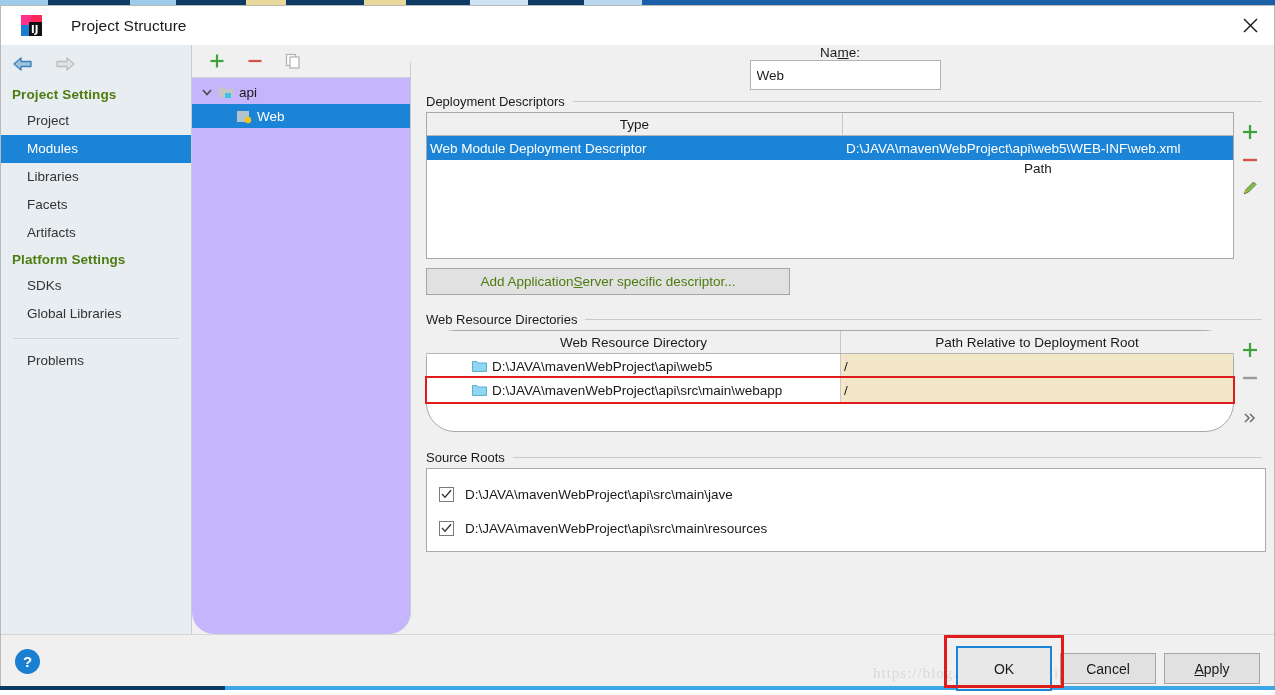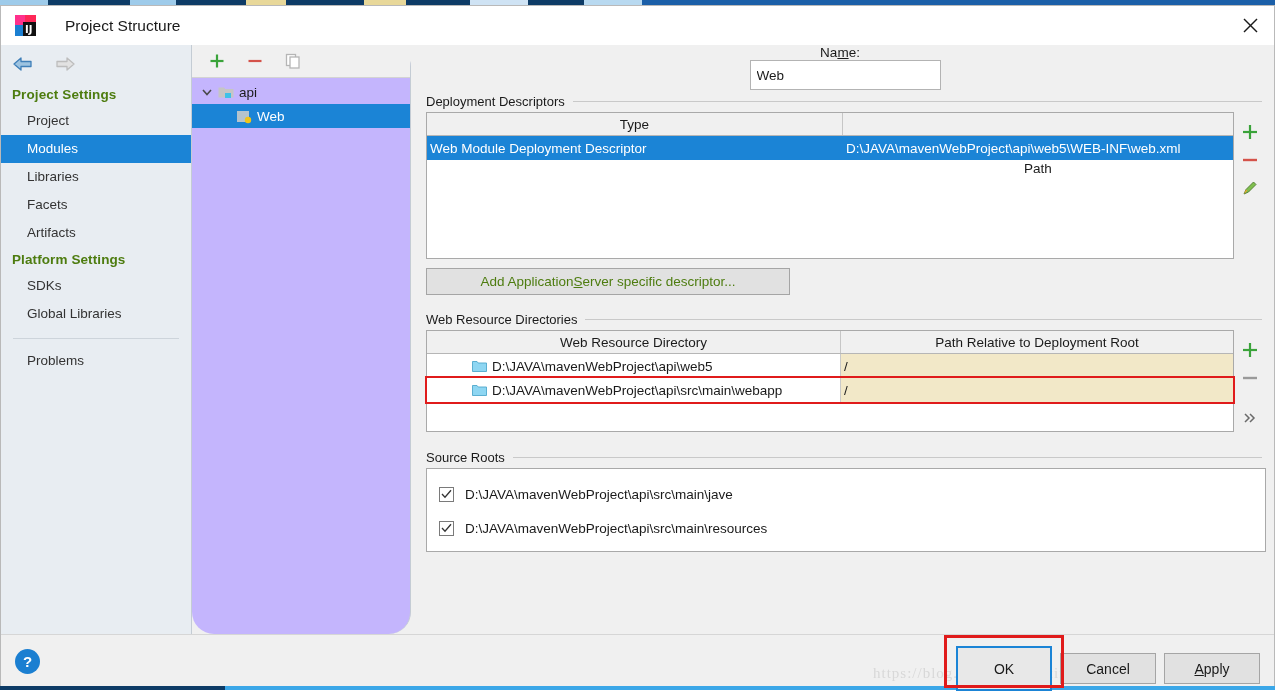--- a/index.html
+++ b/index.html
@@ -37,21 +37,21 @@
     display: flex; flex-direction: column;
   }
 
   
   #titlebar {
     height: 39px; background: #ffffff;
     display: flex; align-items: center;
     position: relative; flex: 0 0 auto;
   }
   #titlebar .app-icon {
-    margin-left: 14px; width: 38px; height: 21px; position: relative;
+    margin-left: 20px; width: 38px; height: 21px; position: relative;
   }
   .ij-logo { width:21px; height:21px; display:block; }
   #titlebar .title-text {
     margin-left: 12px; font-size: 15.5px; color: #1a1a1a;
     font-family: "Liberation Sans", sans-serif;
   }
   #close-btn {
     position: absolute; right: 0; top: 0; width: 48px; height: 38px;
     display: flex; align-items: center; justify-content: center;
     cursor: pointer;
@@ -154,21 +154,21 @@
   }
   .side-tb .sbtn { width: 26px; height: 28px; display:flex; align-items:center; justify-content:center; cursor:pointer; }
   .side-tb .grow { flex: 1 1 auto; }
 
   
   #dd-table { height: 147px; }
   #dd-c1 { width: 416px; }
   #dd-c2 { flex: 1 1 auto; margin-top: 44px; }
 
   
-  #wr-table { height: 102px; }
+  #wr-table { height: 102px; border-radius: 29px; }
   #wr-c1 { width: 414px; }
   #wr-c2 { flex: 1 1 auto; }
   .cream { background: #f2e8c8; }
   .wr-row .td.c1 { background: #ffffff; border-right: 1px solid #c9c9c9; padding-left: 43px; }
   .wr-row.highlight {
     outline: 2px solid #e01b1b; outline-offset: 0px; position: relative; z-index: 3;
   }
   .folder-ico { margin: 0 5px 0 2px; display:flex; align-items:center; }
 
   

